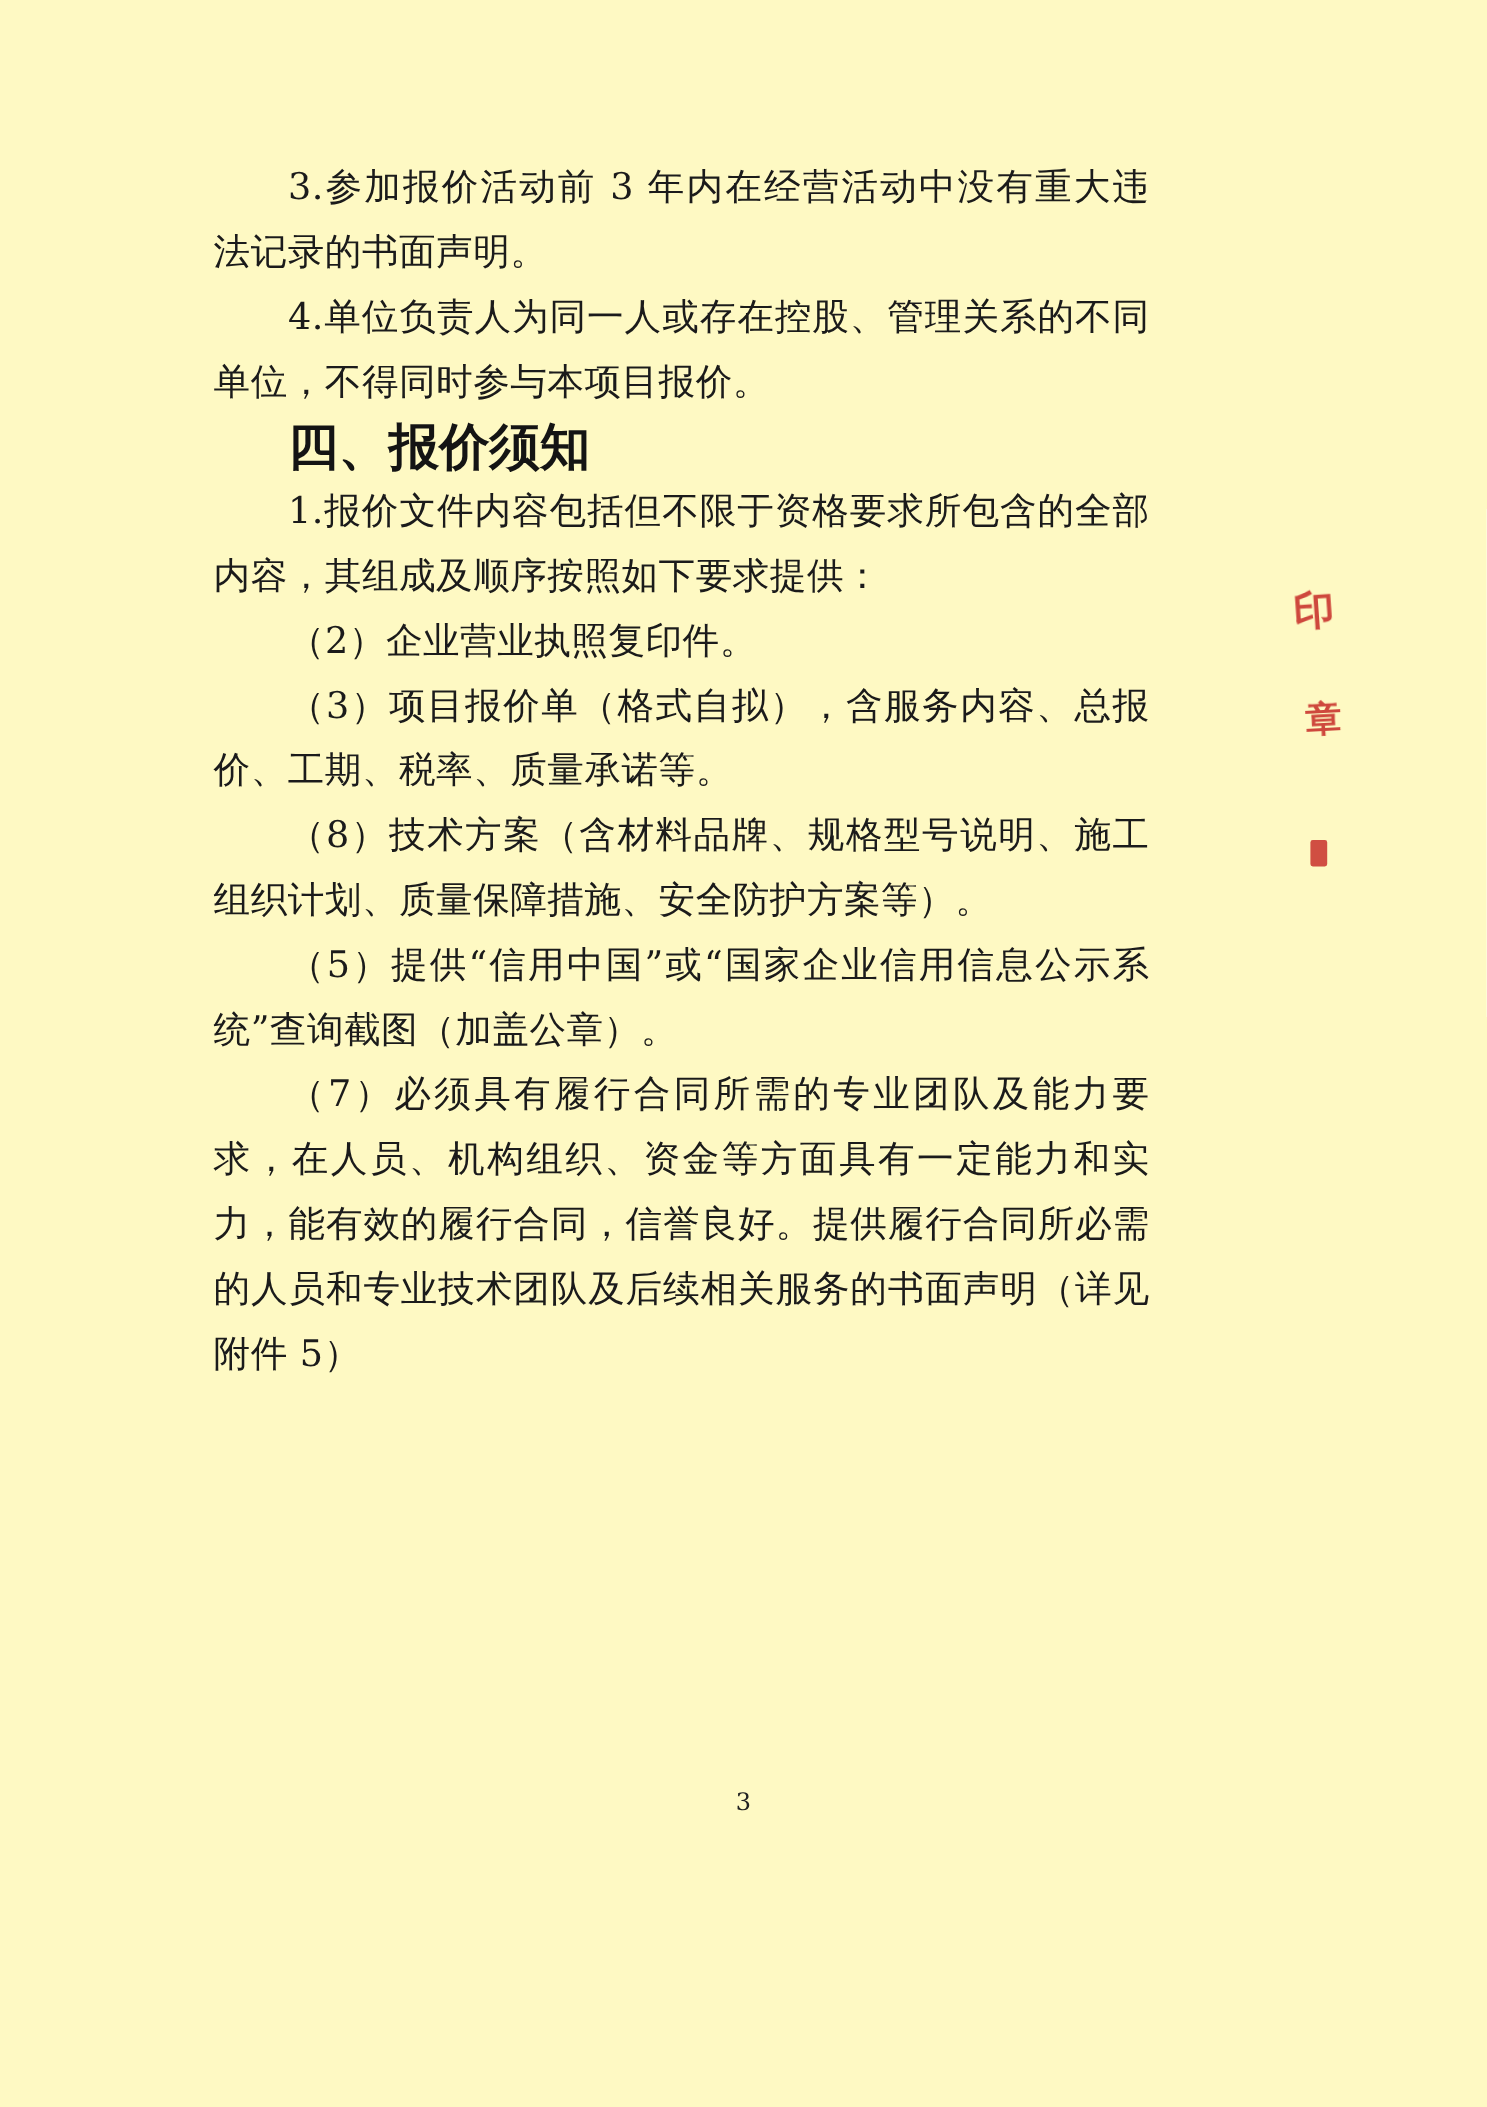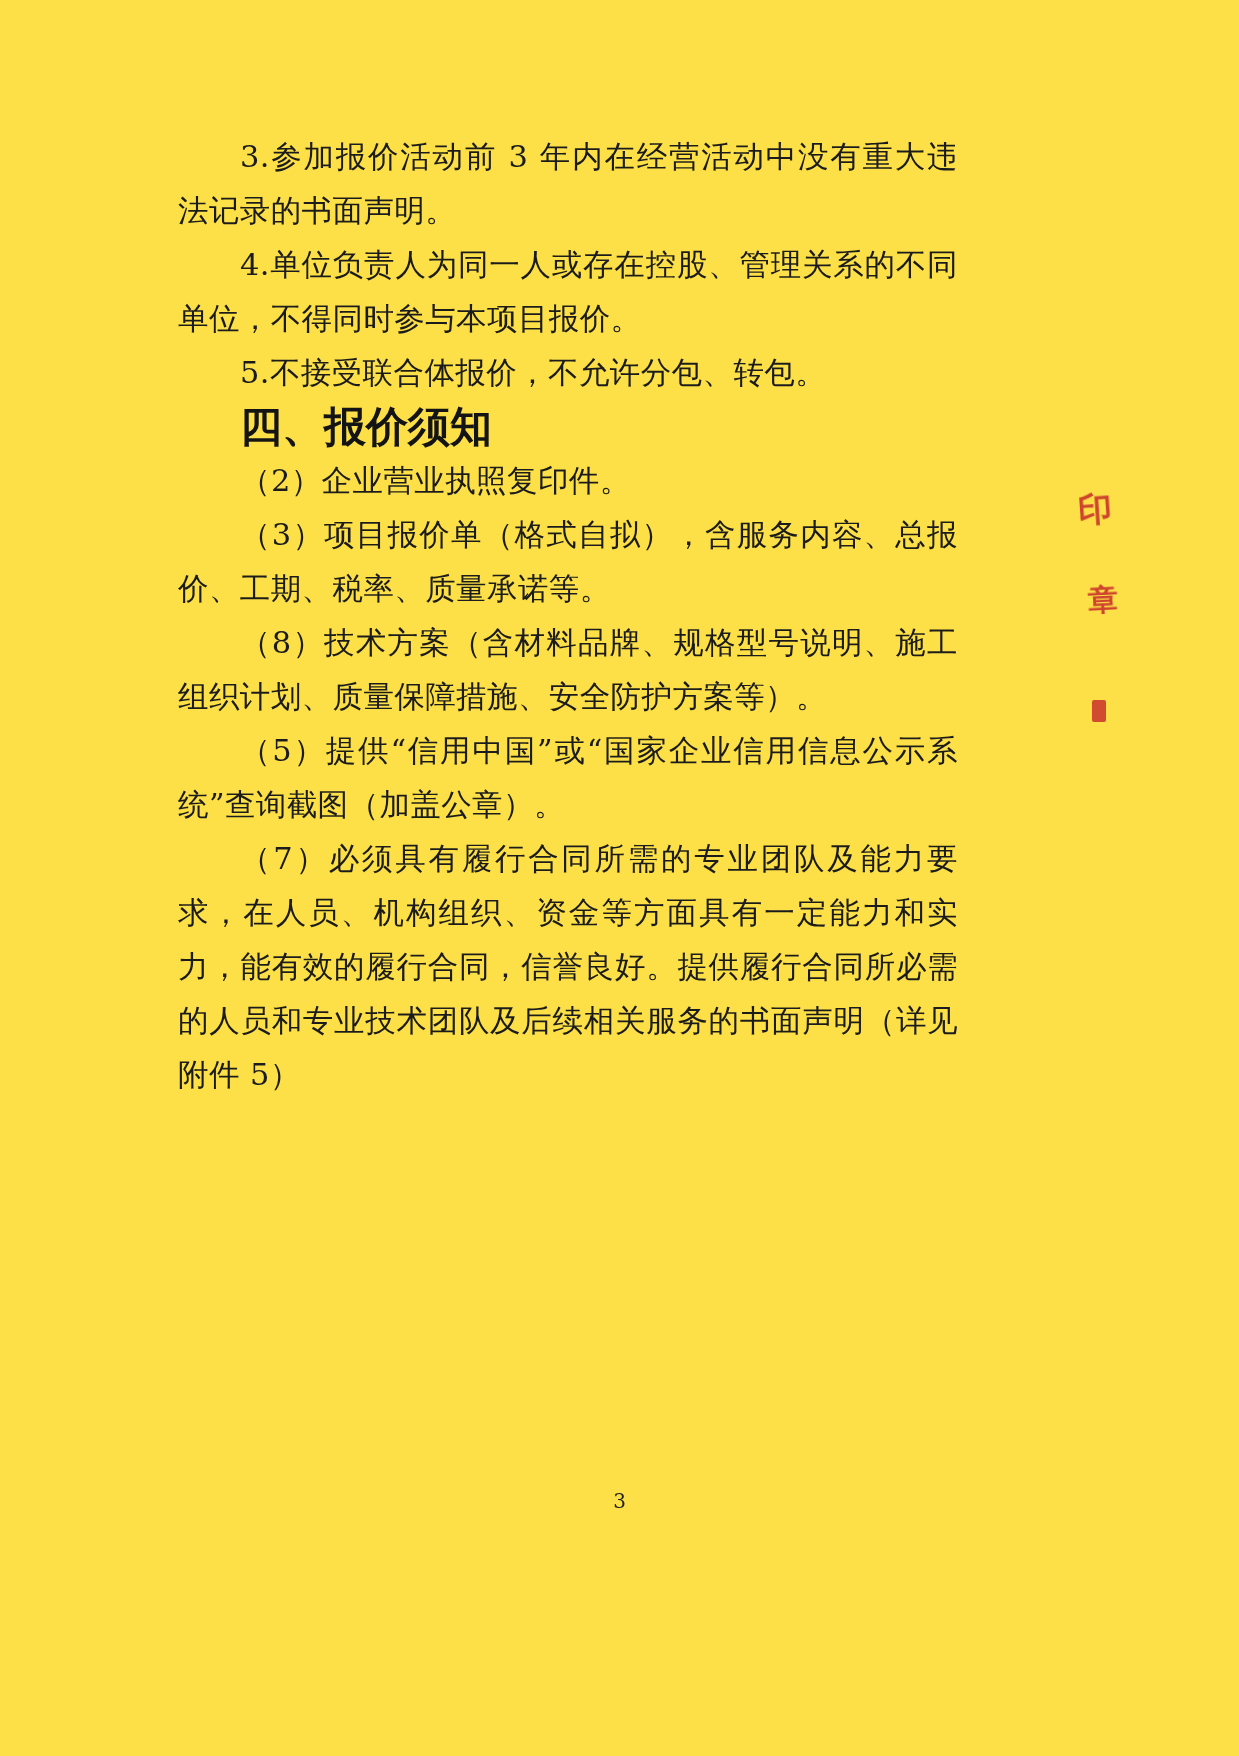--- a/index.html
+++ b/index.html
@@ -8,21 +8,21 @@
     padding: 0;
     background: #ffffff;
   }
   body {
     font-family: "DejaVu Serif", "Liberation Serif", serif;
   }
   .page {
     position: relative;
     width: 1239px;
     height: 1756px;
-    background: #fde047;
+    background: #fef9c3;
     overflow: hidden;
     box-sizing: border-box;
   }
   .content {
     position: absolute;
     left: 178px;
     top: 130px;
     width: 780px;
   }
   .para {
@@ -88,22 +88,22 @@
   }
 </style>
 </head>
 <body>
 
 <div class="page">
 
   <div class="content">
     <p class="para">3.参加报价活动前 3 年内在经营活动中没有重大违法记录的书面声明。</p>
     <p class="para">4.单位负责人为同一人或存在控股、管理关系的不同单位，不得同时参与本项目报价。</p>
-    <p class="para">5.不接受联合体报价，不允许分包、转包。</p>
     <p class="heading">四、报价须知</p>
+    <p class="para">1.报价文件内容包括但不限于资格要求所包含的全部内容，其组成及顺序按照如下要求提供：</p>
     <p class="para">（2）企业营业执照复印件。</p>
     <p class="para">（3）项目报价单（格式自拟），含服务内容、总报价、工期、税率、质量承诺等。</p>
     <p class="para">（8）技术方案（含材料品牌、规格型号说明、施工组织计划、质量保障措施、安全防护方案等）。</p>
     <p class="para">（5）提供“信用中国”或“国家企业信用信息公示系统”查询截图（加盖公章）。</p>
     <p class="para">（7）必须具有履行合同所需的专业团队及能力要求，在人员、机构组织、资金等方面具有一定能力和实力，能有效的履行合同，信誉良好。提供履行合同所必需的人员和专业技术团队及后续相关服务的书面声明（详见附件 5）</p>
   </div>
 
   <div class="stamp stamp-a">印</div>
   <div class="stamp stamp-b">章</div>
   <div class="stamp-dot" style="left:1092px; top:700px; width:14px; height:22px;"></div>

